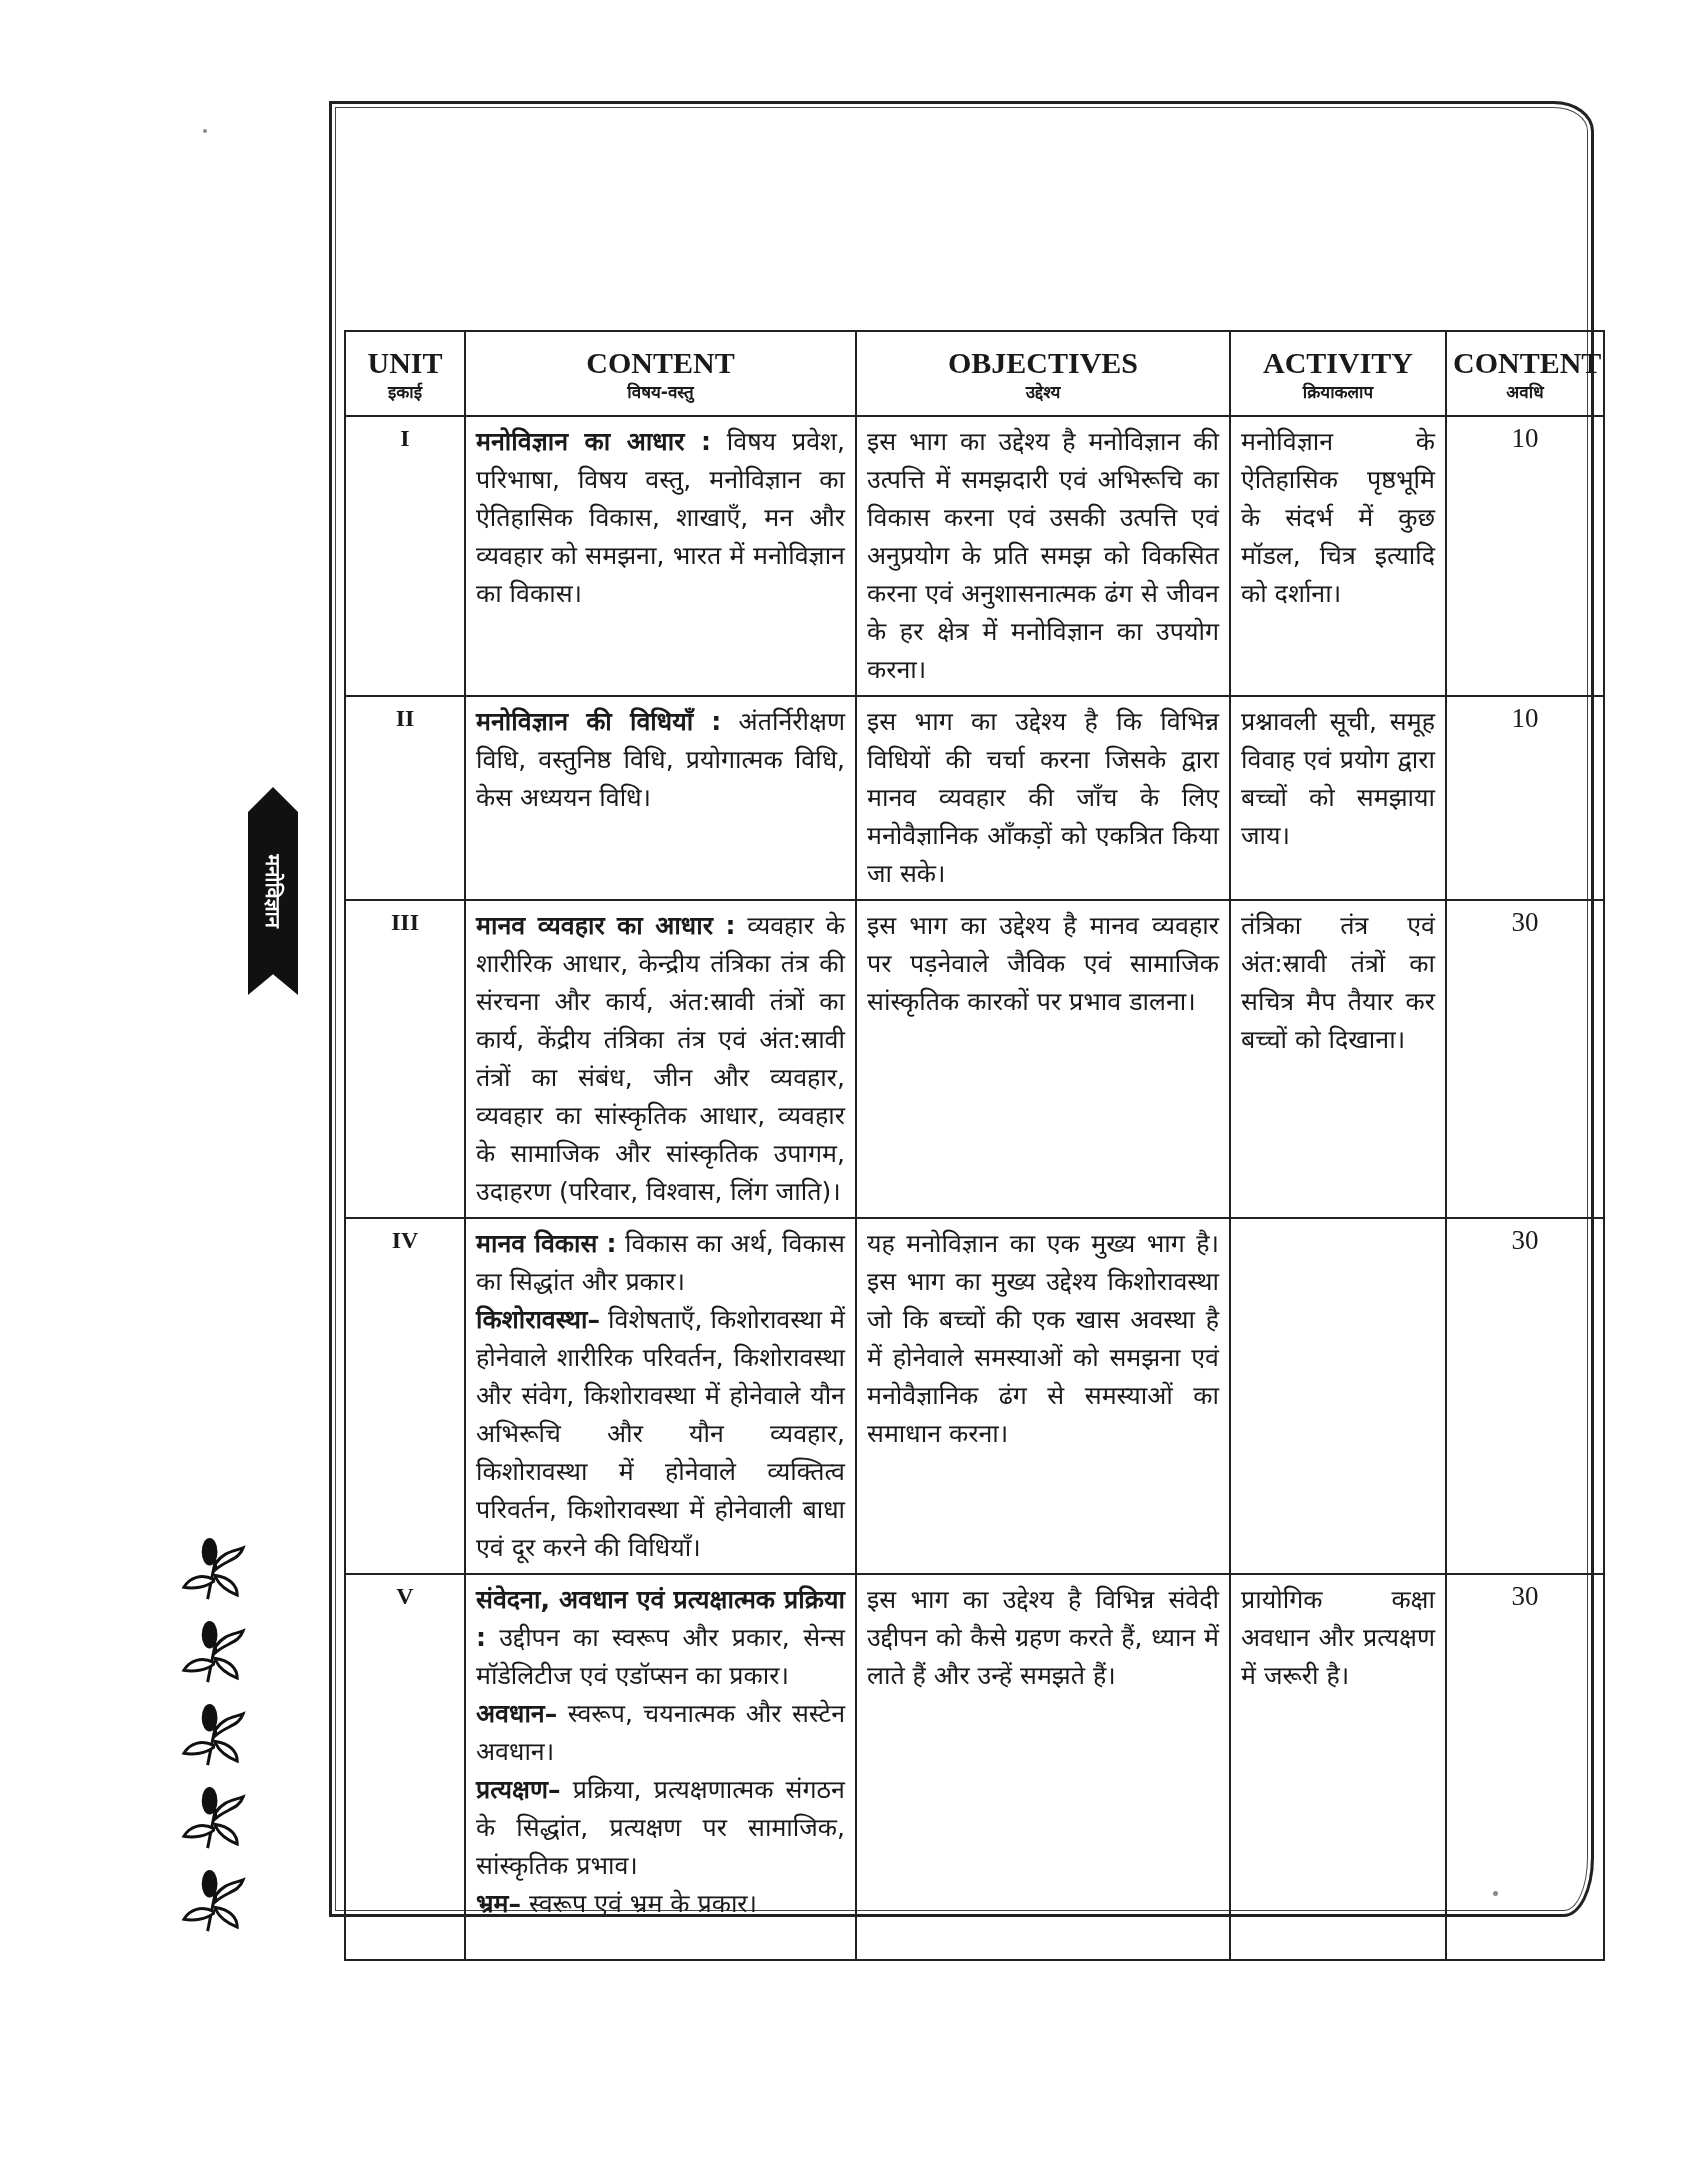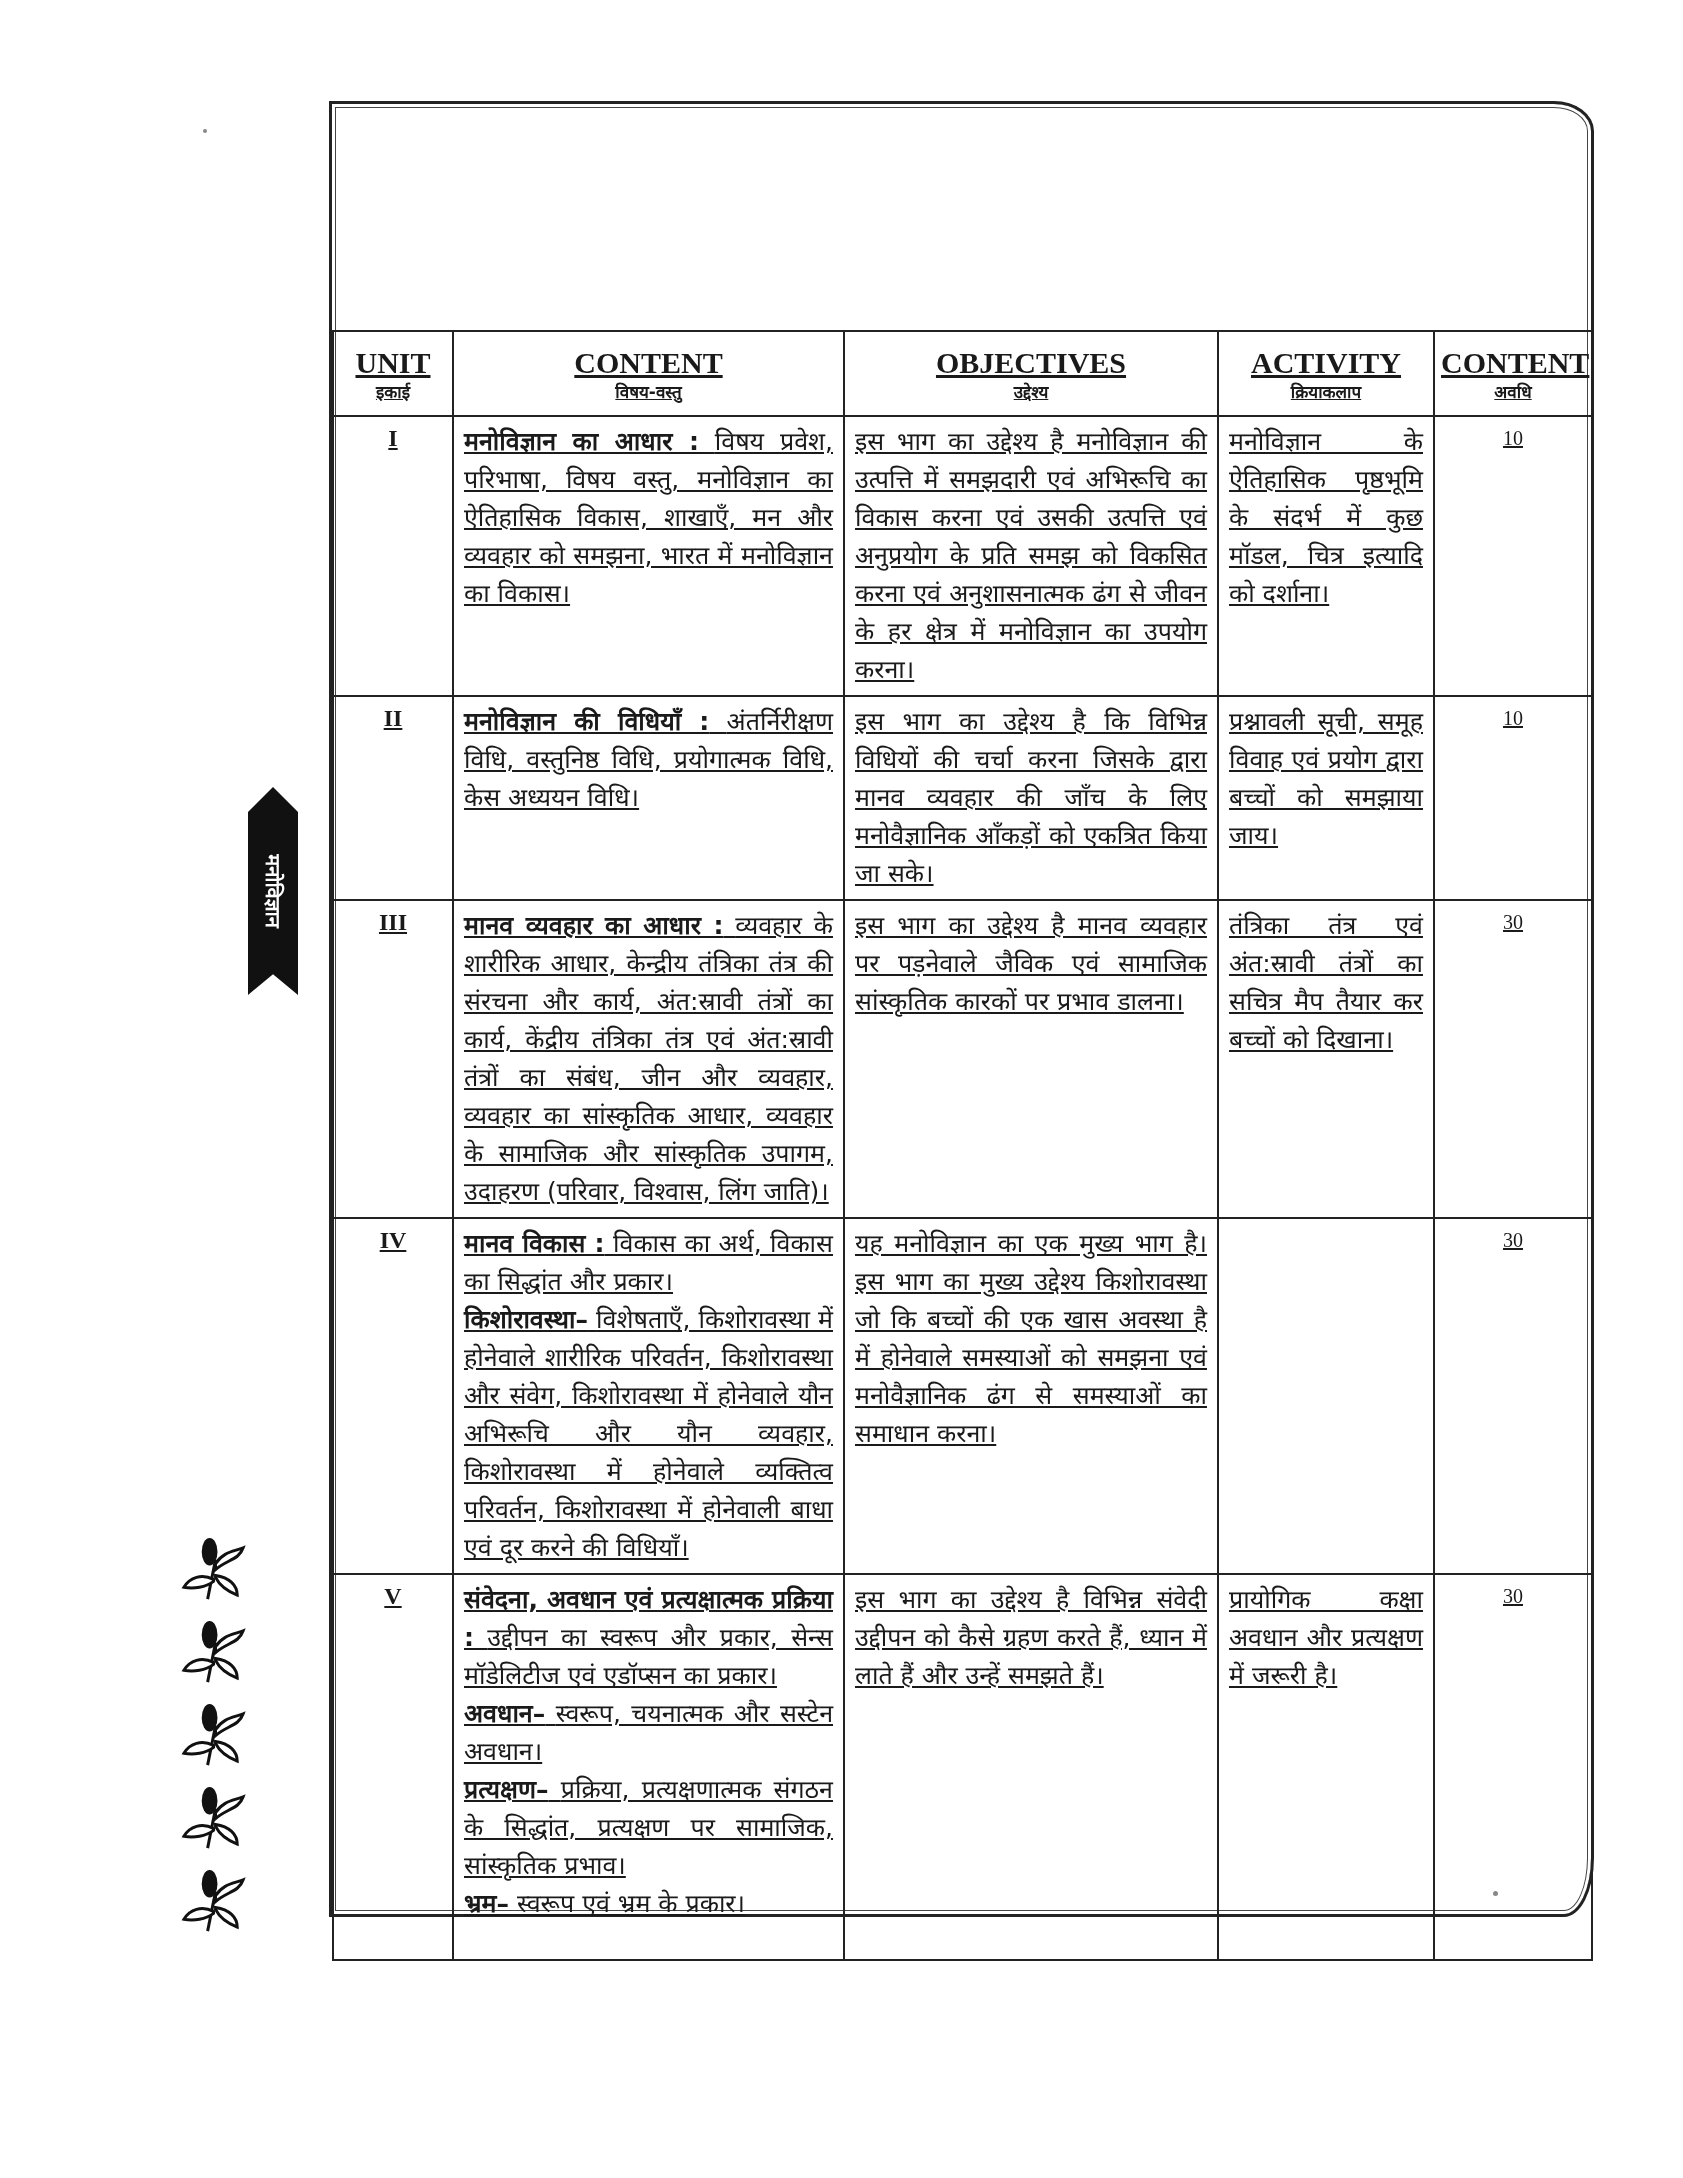--- a/index.html
+++ b/index.html
@@ -11,35 +11,34 @@
     position: absolute; left: 329px; top: 101px; width: 1259px; height: 1810px;
     border: 3px solid #222; box-shadow: inset 0 0 0 3px #fff, inset 0 0 0 4px #444;
     border-top-right-radius: 40px 30px; border-bottom-right-radius: 30px 59px;
   }
   .class-title {
     position: absolute; left: 0; right: 0; top: 28px; text-align: center;
     font-family: "Liberation Serif", serif; font-weight: bold; font-size: 46px; letter-spacing: 1px;
     color: #111;
   }
   table.syllabus {
-    position: absolute; left: 0; top: 226px; width: 1259px; border-collapse: collapse;
+    position: absolute; left: 12px; top: 226px; width: 1259px; border-collapse: collapse;
     table-layout: fixed;
-    text-decoration: underline;
   }
   table.syllabus th, table.syllabus td {
     border: 2px solid #222; vertical-align: top; padding: 6px 10px;
   }
   table.syllabus th {
     text-align: center; font-family: "Liberation Serif", serif; font-weight: bold;
     font-size: 30px; line-height: 1.1; height: 75px; vertical-align: middle; padding: 4px 6px;
   }
   th .hi { display: block; font-family: "DejaVu Sans", sans-serif; font-size: 17px; font-weight: bold; margin-top: 4px; }
   td { font-size: 25px; line-height: 38px; text-align: justify; }
   td.unit { text-align: center; font-family: "Liberation Serif", serif; font-weight: bold; font-size: 24px; line-height: 30px; }
-  td.period { text-align: center; font-family: "Liberation Serif", serif; font-size: 20px; line-height: 30px; padding-top: 14px; }
+  td.period { text-align: center; font-family: "Liberation Serif", serif; font-size: 27px; line-height: 30px; padding-top: 14px; }
   .lead { font-weight: bold; }
   .para { display: block; }
   col.c-unit { width: 120px; }
   col.c-content { width: 391px; }
   col.c-obj { width: 374px; }
   col.c-act { width: 216px; }
   col.c-period { width: 158px; }
   .side-tab {
     position: absolute; left: 248px; top: 787px; width: 50px; height: 208px; background: #111;
     clip-path: polygon(50% 0, 100% 12%, 100% 100%, 50% 90%, 0 100%, 0 12%);

